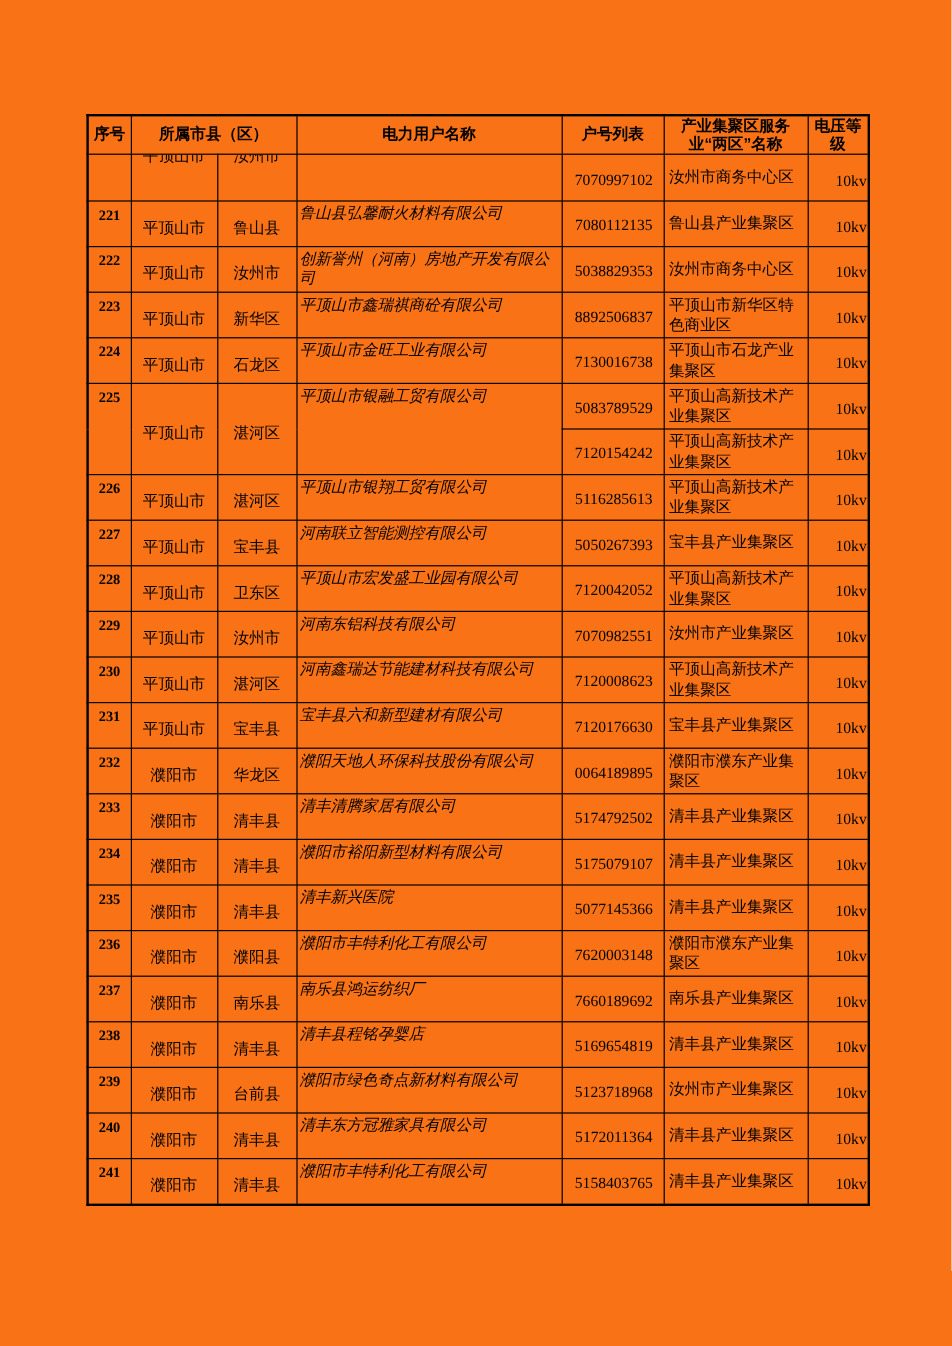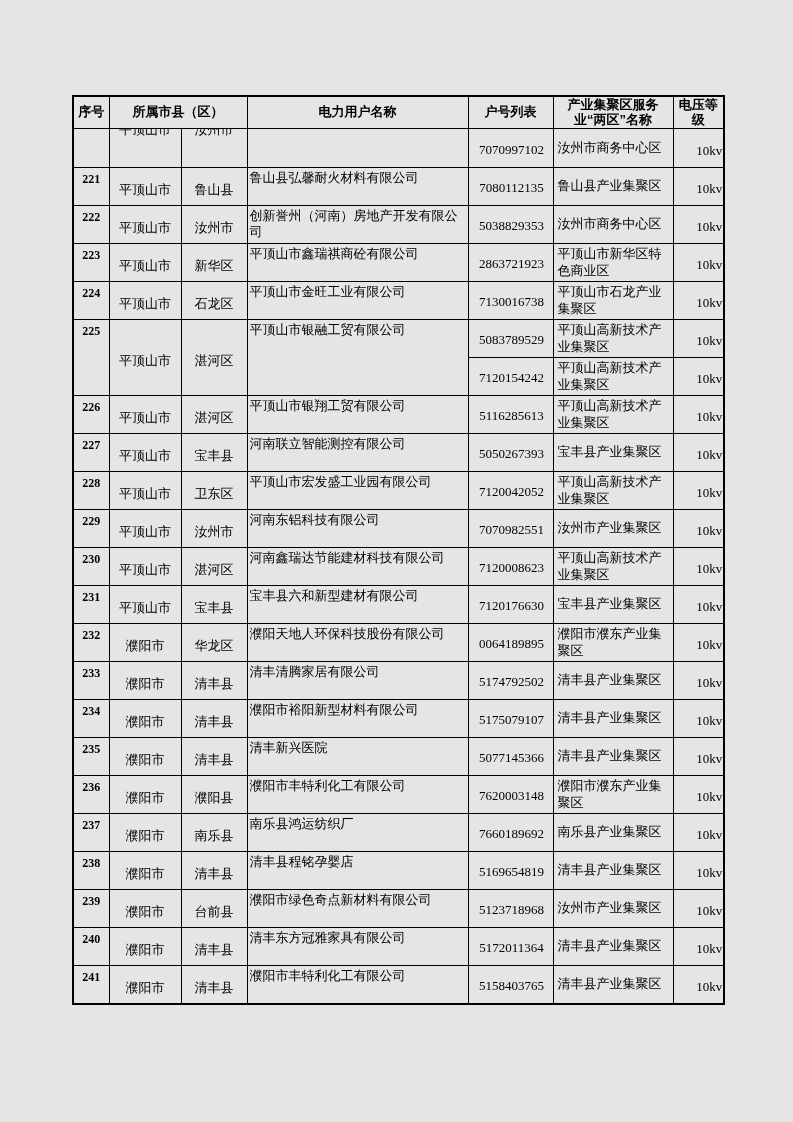--- a/index.html
+++ b/index.html
@@ -2,42 +2,42 @@
 <html><head>
 <meta charset="utf-8">
 <style>
   * { margin:0; padding:0; box-sizing:border-box; }
   html,body { background:#ffffff; }
   body {
     width:793px; height:1122px; position:relative;
     font-family:"Liberation Serif","DejaVu Serif",serif;
     color:#000;
   }
-  .sheet { position:absolute; left:0; top:0; width:793px; height:1122px; background:#e5e5e5; overflow:hidden; }
+  .sheet { position:absolute; left:0; top:0; width:793px; height:1122px; background:#f97316; overflow:hidden; }
   table.power {
     position:absolute; left:72px; top:95px; width:651px;
     border-collapse:collapse; table-layout:fixed;
     border:2px solid #000;
   }
   th, td {
     border:1px solid #000;
     font-size:13px; line-height:1.25;
     overflow:hidden; word-break:break-all;
   }
   th {
     font-family:"Liberation Sans","DejaVu Sans",sans-serif;
     font-weight:bold; text-align:center; vertical-align:middle;
     padding:1px 2px; line-height:1.12;
   }
   tr.hdr { height:30px; }
   tbody tr { height:38px;margin-left:28px; }
   tbody tr.partial { height:39px; }
   td.c-seq   { text-align:center; vertical-align:top; padding-top:4px; font-size:12px; font-family:"Liberation Serif","DejaVu Serif",serif;font-weight:bold; }
   td.c-city, td.c-county { text-align:center; vertical-align:middle; padding-top:9px; padding-bottom:2px; }
-  td.c-name  { text-align:left; vertical-align:top; padding:2px 1px 2px 2px; }
+  td.c-name  { text-align:left; vertical-align:top; padding:2px 1px 2px 2px;font-style:italic; }
   td.c-account { text-align:center; vertical-align:middle; padding:6px 1px 2px 3px; }
   td.c-area  { text-align:left; vertical-align:middle; padding:2px 1px 2px 4px; }
   td.c-voltage { text-align:center; vertical-align:middle; padding-top:6px;padding-left:22px; }
   td.clipcell { vertical-align:top; padding:0; }
   .clip-box { position:relative; height:36px; overflow:hidden; }
   .clip-text { position:absolute; top:-7px; left:0; right:0; text-align:center; font-size:13px; }
 </style>
 </head>
 <body>
 
@@ -96,21 +96,21 @@
           <td class="c-name">创新誉州（河南）房地产开发有限公司</td>
           <td class="c-account">5038829353</td>
           <td class="c-area">汝州市商务中心区</td>
           <td class="c-voltage">10kv</td>
         </tr>
         <tr>
           <td class="c-seq">223</td>
           <td class="c-city">平顶山市</td>
           <td class="c-county">新华区</td>
           <td class="c-name">平顶山市鑫瑞祺商砼有限公司</td>
-          <td class="c-account">2863721923</td>
+          <td class="c-account">8892506837</td>
           <td class="c-area">平顶山市新华区特色商业区</td>
           <td class="c-voltage">10kv</td>
         </tr>
         <tr>
           <td class="c-seq">224</td>
           <td class="c-city">平顶山市</td>
           <td class="c-county">石龙区</td>
           <td class="c-name">平顶山市金旺工业有限公司</td>
           <td class="c-account">7130016738</td>
           <td class="c-area">平顶山市石龙产业集聚区</td>

